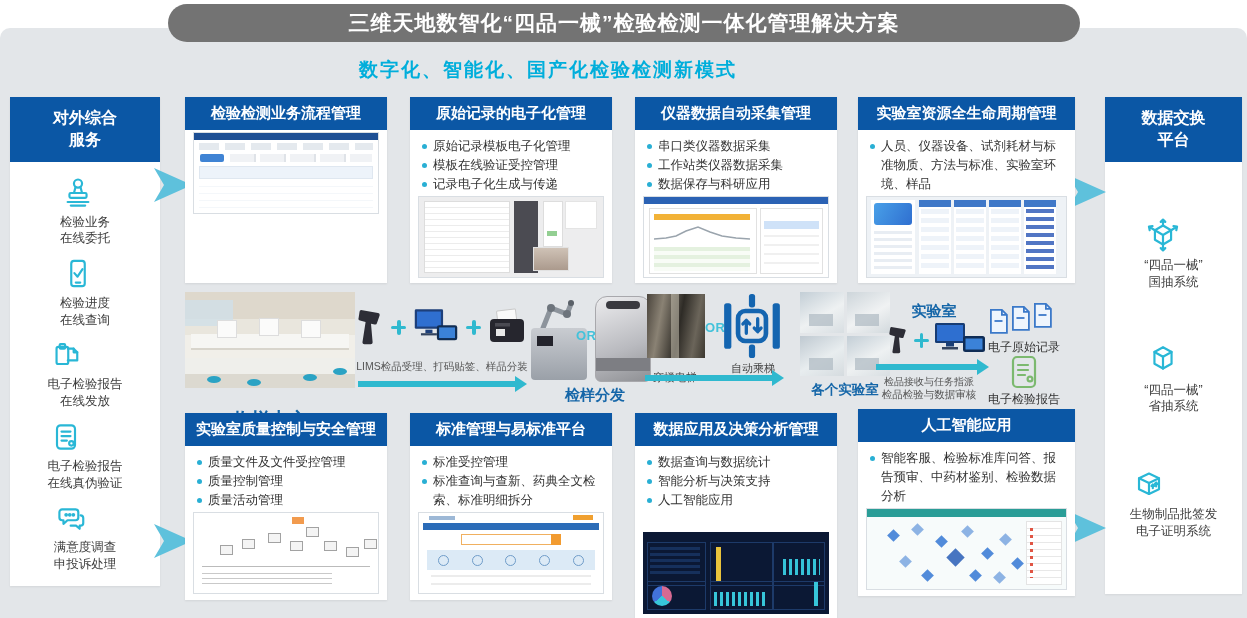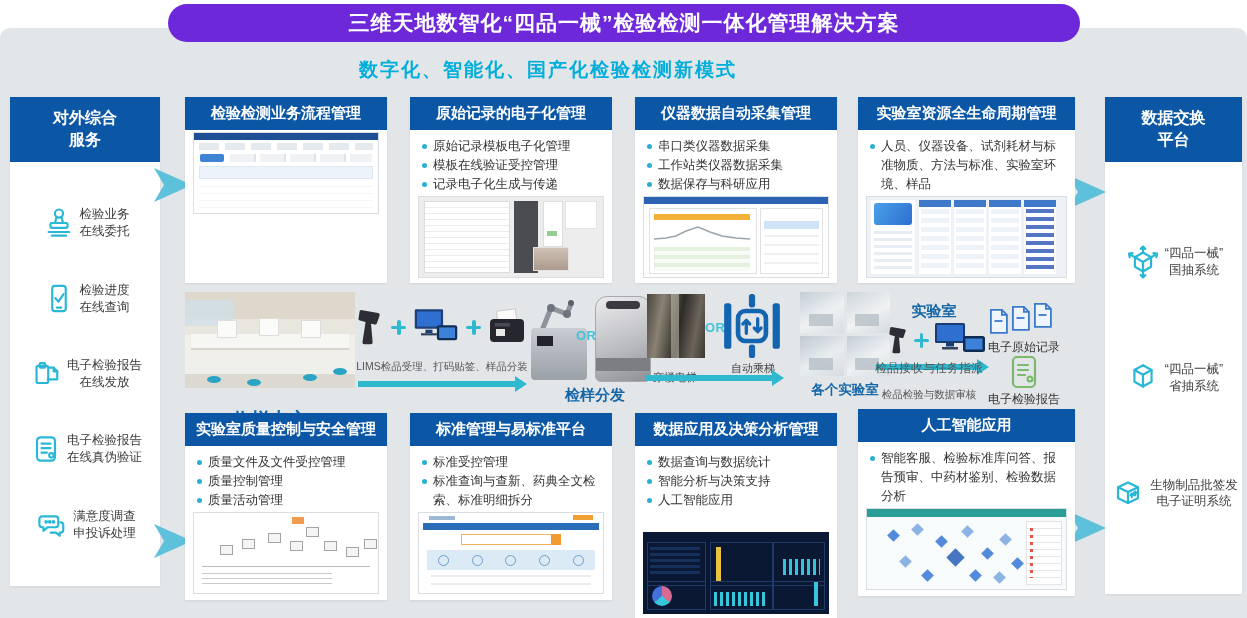--- a/index.html
+++ b/index.html
@@ -1,30 +1,30 @@
 <!DOCTYPE html>
 <html><head>
 <meta charset="utf-8">
 <style>
   html,body{margin:0;padding:0;background:#fff;font-family:"Liberation Sans","DejaVu Sans",sans-serif;}
   #canvas{position:relative;width:1247px;height:618px;background:#fff;overflow:hidden;}
   .graybg{position:absolute;left:0;top:28px;width:1247px;height:590px;background:#e3e6e9;border-radius:10px 10px 0 0;}
 
   
-  .banner{position:absolute;left:168px;top:4px;width:912px;height:38px;background:#6d28d9;border-radius:19px;
+  .banner{position:absolute;left:168px;top:4px;width:912px;height:38px;background:#737373;border-radius:19px;
     display:flex;align-items:center;justify-content:center;color:#fff;font-size:21px;font-weight:bold;letter-spacing:1px;}
   .subtitle{position:absolute;left:0;top:57px;width:1096px;text-align:center;color:#00aedb;font-size:19px;font-weight:bold;letter-spacing:2px;}
 
   
   .panel{position:absolute;background:#fff;display:flex;flex-direction:column;box-shadow:0 1px 2px rgba(0,0,0,.07);}
   .panel.left{left:10px;top:97px;width:150px;height:489px;}
   .panel.right{left:1105px;top:97px;width:137px;height:497px;}
   .panel-head{background:#0b57a5;color:#fff;font-weight:bold;font-size:16px;line-height:1.4;text-align:center;padding:10px 0;}
   .panel-items{flex:1;display:flex;flex-direction:column;justify-content:space-evenly;align-items:center;padding:4px 0;}
-  .p-item{display:flex;flex-direction:row;align-items:center;gap:3px;}
+  .p-item{display:flex;flex-direction:column;gap:3px;}
   .p-item .lbl{font-size:12.5px;color:#3d3d3d;text-align:center;line-height:1.35;}
   .picon svg{display:block;}
 
   
   .chev{position:absolute;width:38px;height:34px;}
   .chev svg{display:block;}
   .chev.lt{left:154px;top:168px}.chev.lb{left:154px;top:524px}
   .chev.rt{left:1068px;top:175px}.chev.rb{left:1068px;top:511px}
 
   
@@ -493,21 +493,21 @@
     <svg width="52" height="36" viewBox="0 0 52 36">
       <rect x="1" y="1" width="30" height="20" rx="1.5" fill="#173c74"></rect>
         <rect x="3" y="3" width="26" height="16" fill="#2e6fd0"></rect>
       <rect x="12" y="21" width="8" height="3.5" fill="#173c74"></rect>
         <rect x="8" y="25" width="16" height="2.5" fill="#33445f"></rect>
       <rect x="29" y="14" width="22" height="16" rx="2.5" fill="#0f2c55"></rect>
         <rect x="31.5" y="16.5" width="17" height="11" fill="#3b82d8"></rect>
     </svg>
   </div>
   <div class="farrow" style="left:876px;top:364px;width:102px"></div>
-  <div class="cap-sm" style="left:868px;top:360px;width:122px;font-size:12px">检品接收与任务指派</div>
+  <div class="cap-sm" style="left:868px;top:375px;width:122px;font-size:10px">检品接收与任务指派</div>
   <div class="cap-sm" style="left:868px;top:388px;width:122px;font-size:10.5px">检品检验与数据审核</div>
 
   <div class="abs" id="pages-icon">
     <svg viewBox="0 0 64 34" width="64" height="34">
       <g transform="translate(0,6)">
           <path d="M0.9,0.9 h11 l5,5 v18 h-16 z" fill="#eef5fd" stroke="#3b79c9" stroke-width="1.8"></path>
           <path d="M11.9,0.9 v5 h5" fill="none" stroke="#3b79c9" stroke-width="1.8"></path>
           <path d="M4.5,12 h8" stroke="#3b79c9" stroke-width="1.8"></path>
         </g>
       <g transform="translate(22,3)">

